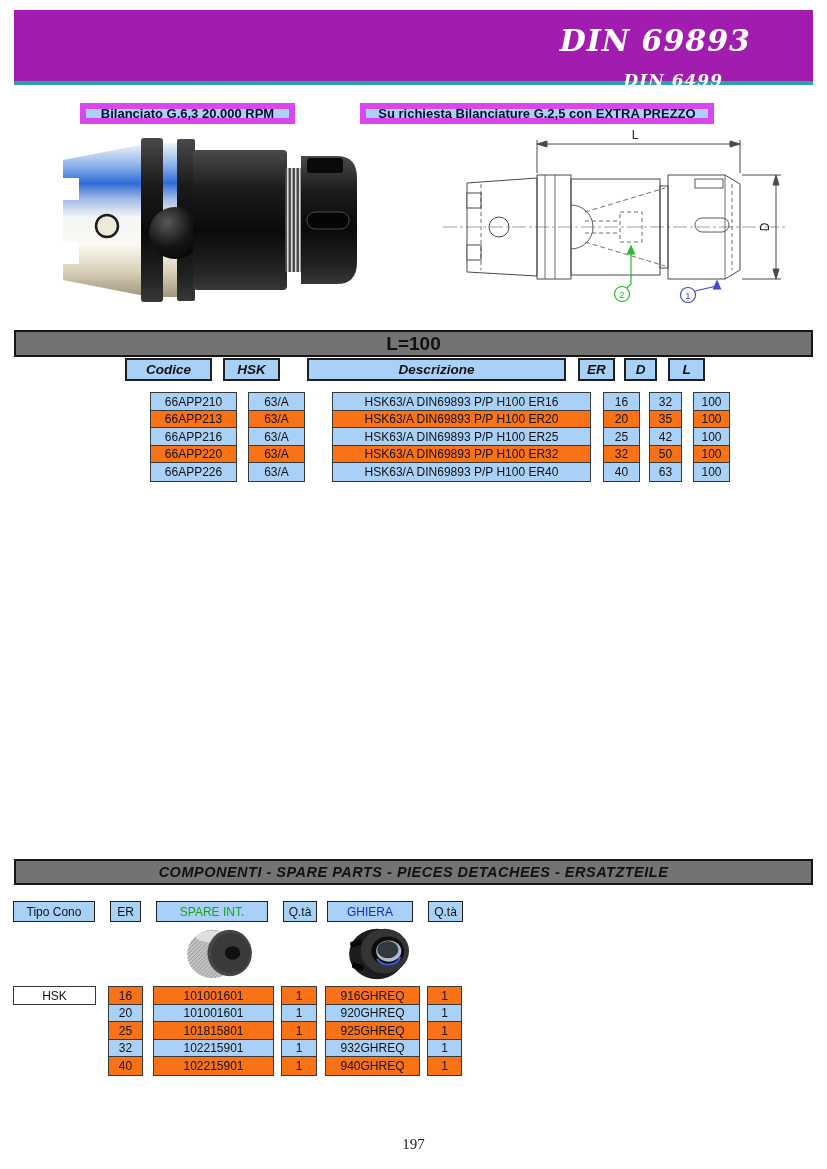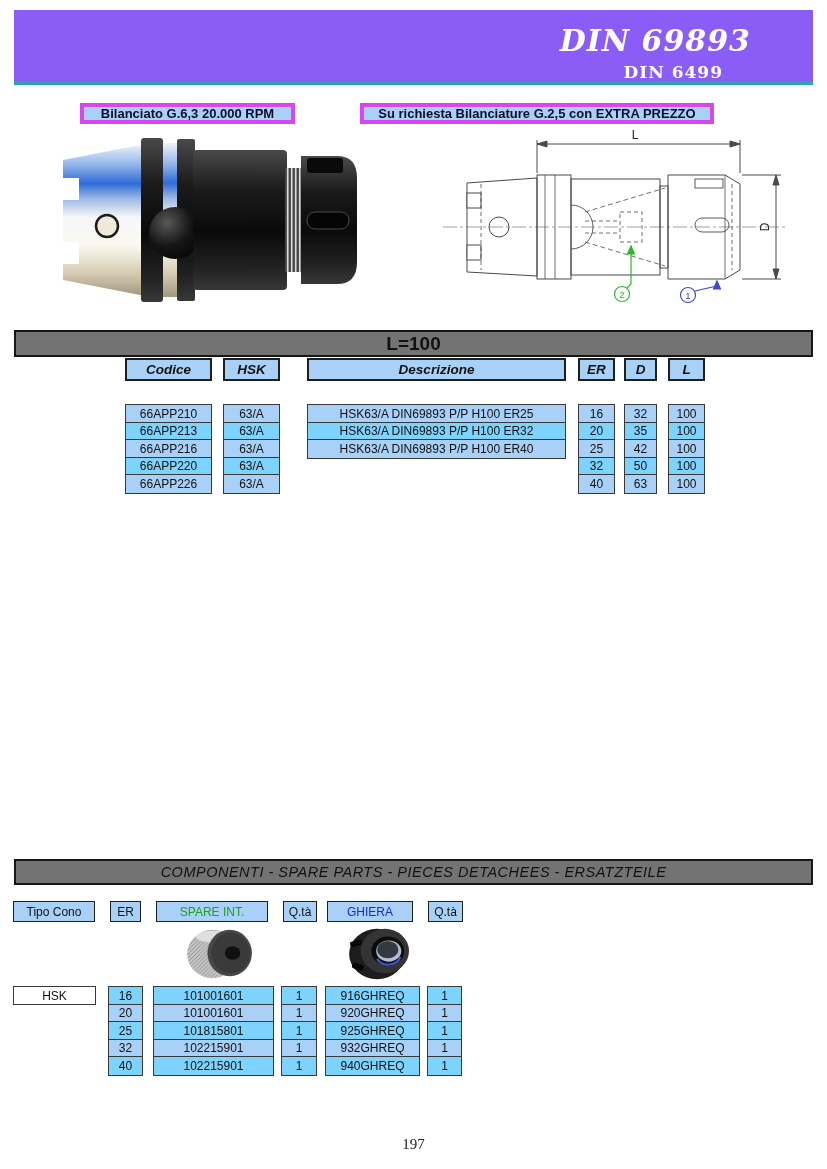--- a/index.html
+++ b/index.html
@@ -5,80 +5,80 @@
   * { margin:0; padding:0; }
   html,body { background:#ffffff; }
   #page {
     position:relative; width:827px; height:1169px; margin:0 auto;
     background:#ffffff; overflow:hidden;
     font-family:"Liberation Sans", sans-serif; color:#111;
   }
   
   .top-banner {
     position:absolute; left:14px; top:10px; width:799px; height:75px;
-    background:#8b5cf6; border-bottom:4px solid #2aa6a6;
+    background:#a21caf; border-bottom:4px solid #2aa6a6;
     text-align:right; box-sizing:border-box;padding-left:40px;
   }
   .top-banner .title {
     margin-top:13px; padding-right:62px;
     font-family:"DejaVu Serif", serif; font-style:italic; font-weight:bold;
     font-size:30px; color:#ffffff; letter-spacing:1px;
   }
   .top-banner .subtitle {
-    margin-top:4px; padding-right:90px;
-    font-family:"DejaVu Serif", serif; font-weight:bold;
+    margin-top:12px; padding-right:90px;
+    font-family:"DejaVu Serif", serif; font-style:italic; font-weight:bold;
     font-size:17px; color:#ffffff; letter-spacing:1px;
   }
   
   .badge {
     position:absolute; top:103px; height:21px; box-sizing:border-box;
-    background:#a9d1f7; border:4px solid #d946ef;
+    background:#a9d1f7; border:6px solid #d946ef;
     display:flex; align-items:center; justify-content:center;
     font-size:13px; font-weight:bold; color:#0d0d28; white-space:nowrap;
   }
   #badge-left  { left:80px;  width:215px; }
   #badge-right { left:360px; width:354px; }
   
   .photo   { position:absolute; left:55px;  top:130px; }
   .drawing { position:absolute; left:435px; top:126px; }
   .part-img{ position:absolute; }
   
   .banner {
     position:absolute; left:14px; width:799px; box-sizing:border-box;
     background:#737373; border:2px solid #161616;
     display:flex; align-items:center; justify-content:center;
   }
   #size-banner { top:330px; height:27px; font-size:19px; font-weight:bold; }
-  #components-banner { top:859px; height:26px; font-size:14.5px; font-weight:normal; font-style:italic; letter-spacing:.5px; }
+  #components-banner { top:859px; height:26px; font-size:14.5px; font-weight:bold; font-style:italic; letter-spacing:.5px; }
   
   .hbox {
     position:absolute; box-sizing:border-box; height:23px;
     background:#a9d1f7; border:2px solid #1f1f1f;
     display:flex; align-items:center; justify-content:center;
     font-size:13.5px; font-weight:bold; font-style:italic;
   }
   .shbox {
     position:absolute; box-sizing:border-box; height:21px; top:901px;
     background:#a9d1f7; border:1.8px solid #1f1f1f;
     display:flex; align-items:center; justify-content:center;
     font-size:12px;
   }
   .green-text { color:#1da01d; }
   .blue-text  { color:#2222dd; }
   
-  .tcol { position:absolute; top:404px; }
+  .tcol { position:absolute; top:392px;margin-left:25px; }
   .scol { position:absolute; top:986px; }
   .cell {
     box-sizing:border-box; height:19.4px; border:1.8px solid #383838;
     display:flex; align-items:center; justify-content:center;
     font-size:12px; background:#ffffff; white-space:nowrap;
   }
   .cell + .cell { margin-top:-1.8px; }
   .rb { background:#a9d1f7; }
-  .rw { background:#7dd3fc; }
+  .rw { background:#f97316; }
   #hsk-box {
     position:absolute; left:13px; top:986px; width:83px; height:19.4px;
     box-sizing:border-box; border:1.8px solid #383838; background:#fff;
     display:flex; align-items:center; justify-content:center; font-size:12px;
   }
   
   #page-number {
     position:absolute; left:0; top:1136px; width:100%;
     text-align:center; font-family:"Liberation Serif", serif; font-size:15px; color:#222;
   }
@@ -217,20 +217,22 @@
     <div class="cell rb">66APP226</div>
   </div>
   <div class="tcol" style="left:223px;width:57px">
     <div class="cell rb">63/A</div>
     <div class="cell rw">63/A</div>
     <div class="cell rb">63/A</div>
     <div class="cell rw">63/A</div>
     <div class="cell rb">63/A</div>
   </div>
   <div class="tcol" style="left:307px;width:259px">
+    <div class="cell rb">HSK63/A DIN69893 P/P H100 ER16</div>
+    <div class="cell rw">HSK63/A DIN69893 P/P H100 ER20</div>
     <div class="cell rb">HSK63/A DIN69893 P/P H100 ER25</div>
     <div class="cell rw">HSK63/A DIN69893 P/P H100 ER32</div>
     <div class="cell rb">HSK63/A DIN69893 P/P H100 ER40</div>
   </div>
   <div class="tcol" style="left:578px;width:37px">
     <div class="cell rb">16</div>
     <div class="cell rw">20</div>
     <div class="cell rb">25</div>
     <div class="cell rw">32</div>
     <div class="cell rb">40</div>

